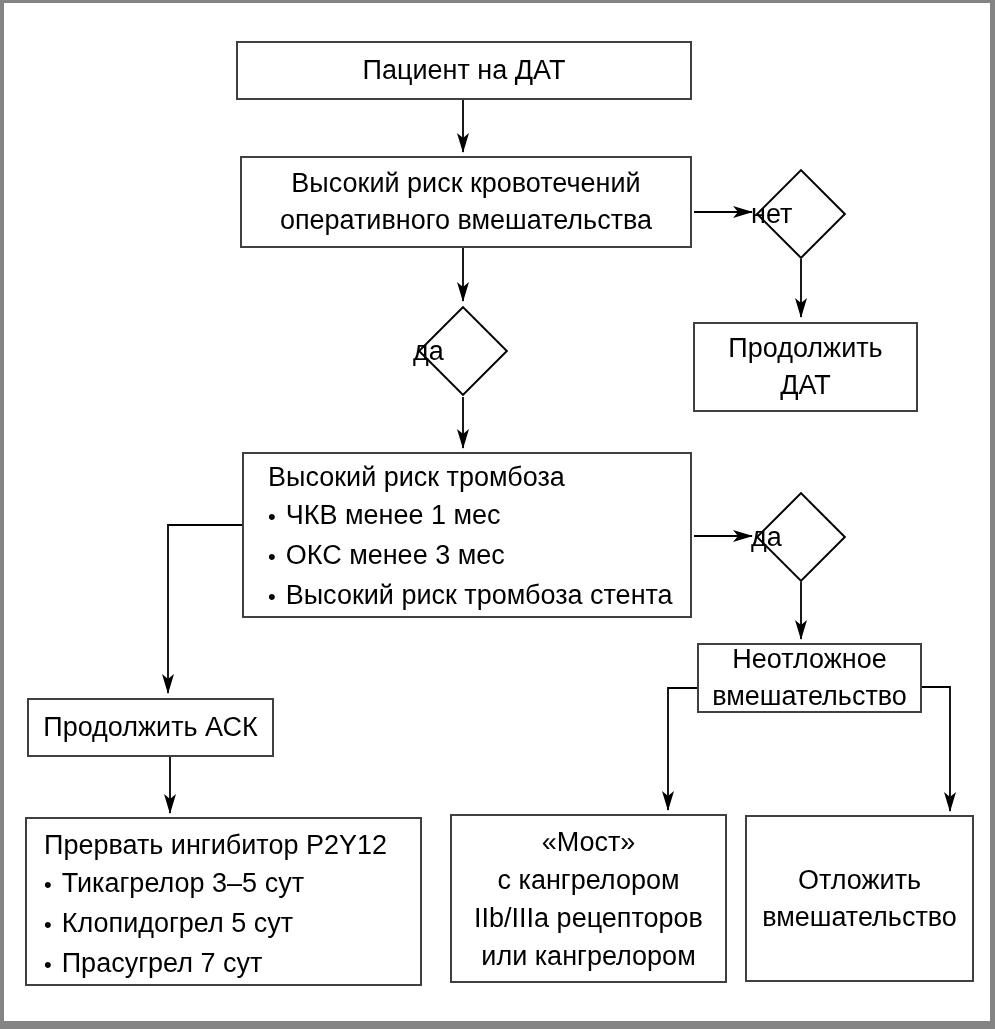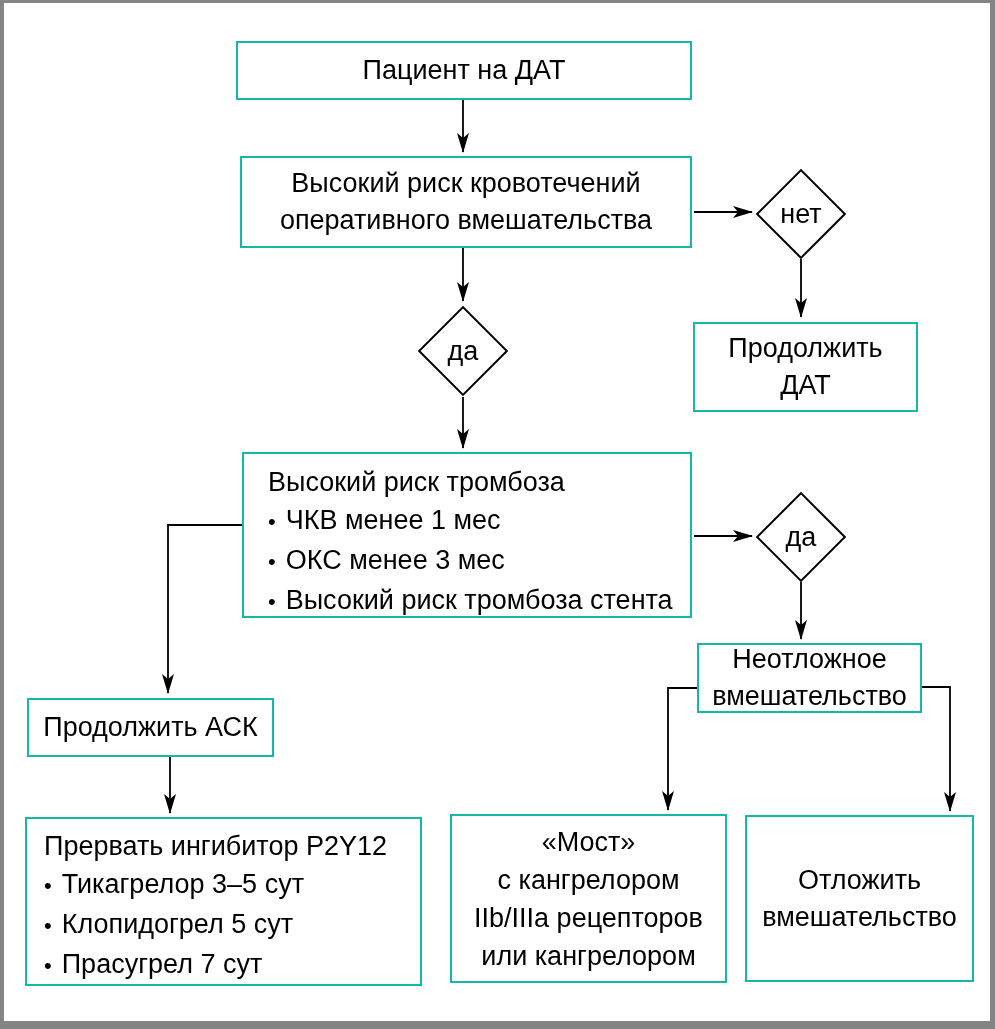--- a/index.html
+++ b/index.html
@@ -16,52 +16,52 @@
     background: #ffffff;
   }
   .connectors {
     position: absolute; left: 0; top: 0;
     width: 995px; height: 1029px;
     pointer-events: none;
   }
   .node {
     position: absolute;
     background: #ffffff;
-    border: 2px solid #14b8a6;
+    border: 2px solid #404040;
     color: #000000;
     font-size: 27px;
     line-height: 37px;
     display: flex;
     flex-direction: column;
     justify-content: center;
     align-items: center;
     text-align: center;
   }
   .node.align-left {
-    justify-content: space-between;
+    justify-content: flex-end;
     align-items: flex-start;
     text-align: left;
     line-height: 38px;
   }
   .bullet-row { display: flex; align-items: baseline; }
   .bullet-dot { font-size: 22px; margin-right: 10px; }
   .diamond {
     position: absolute;
     width: 64px; height: 64px;
     background: #ffffff;
     border: 2px solid #000000;
     transform: rotate(45deg);
   }
   .diamond-label {
     position: absolute;
     width: 100px;
     color: #000000;
     font-size: 27px;
     line-height: 36px;
-    text-align: center;
+    text-align: left;
   }
 </style>
 </head>
 <body>
 
 <div class="page">
   <div class="canvas">
 
     <svg class="connectors" viewBox="0 0 995 1029">
       <defs>

